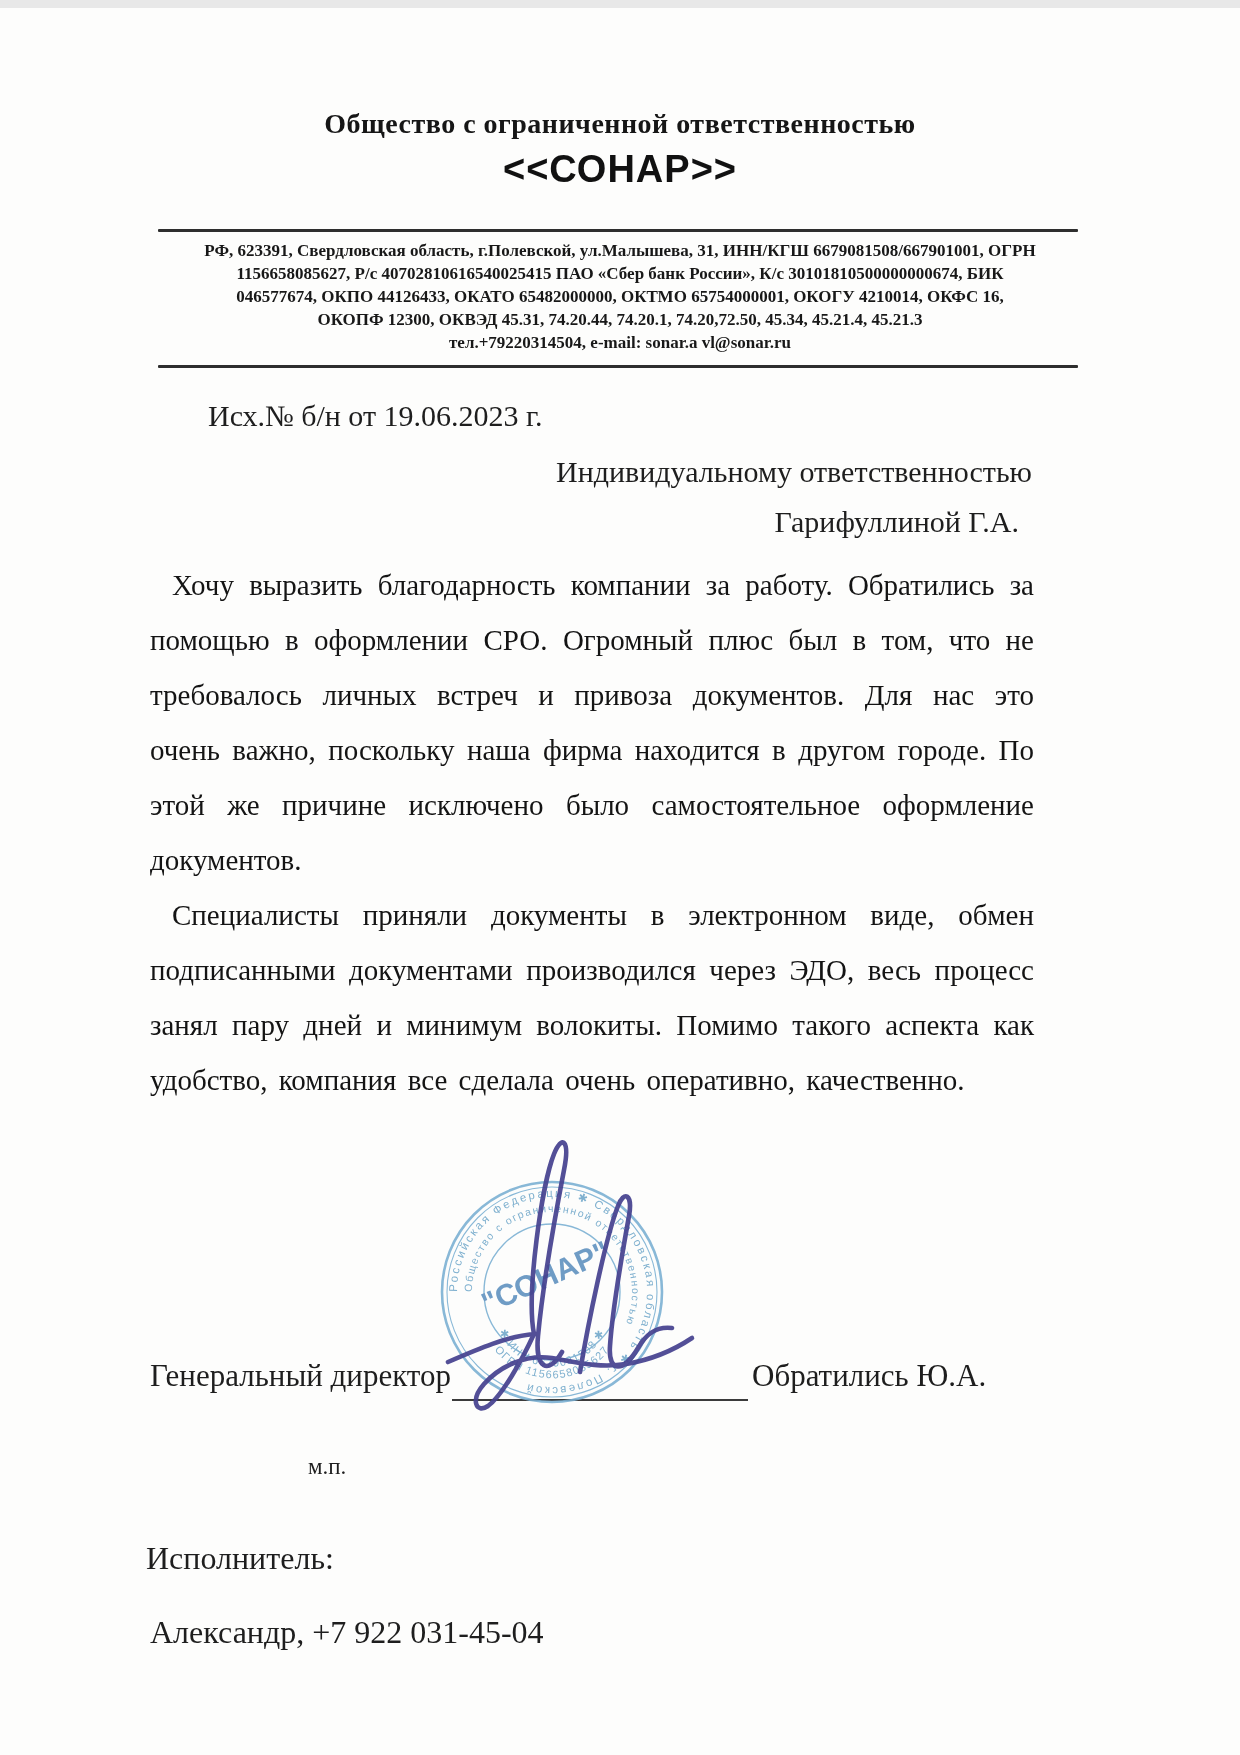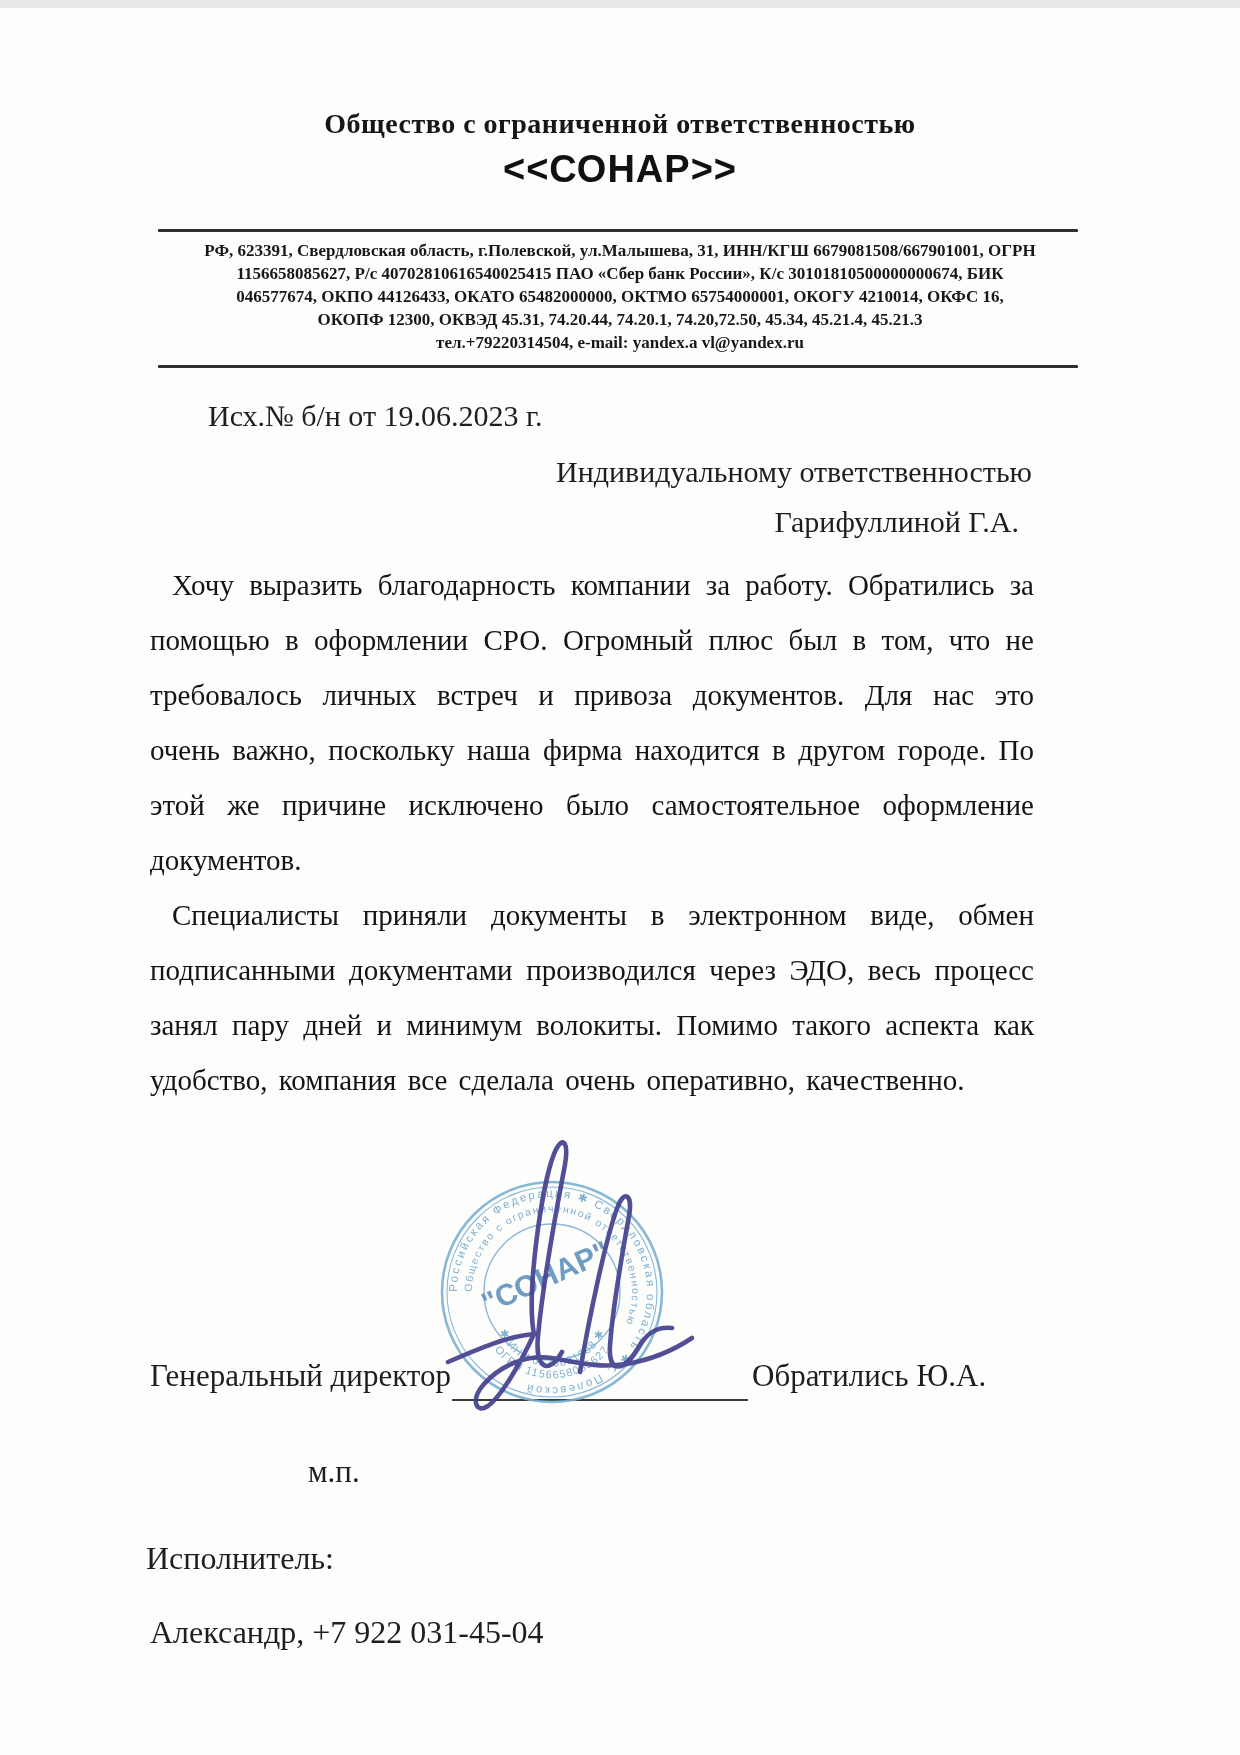--- a/index.html
+++ b/index.html
@@ -38,21 +38,21 @@
   .body-text{
     left:150px;top:550px;width:884px;
     font-size:29px;line-height:55px;
     text-align:justify;color:#141414;
     word-spacing:4px;
   }
   .body-text p{margin:0;text-indent:22px;}
   .sig-title{left:150px;top:1350px;font-size:31px;}
   .sig-name{left:752px;top:1350px;font-size:31px;}
   .sig-line{left:452px;top:1391px;width:296px;height:2px;background:#3b3b3b;z-index:1;}
-  .seal-note{left:308px;top:1446px;font-size:31px;}
+  .seal-note{left:308px;top:1446px;font-size:23px;}
   .executor-label{left:146px;top:1532px;font-size:32px;}
   .executor-contact{left:150px;top:1606px;font-size:32px;}
   .stamp{left:436px;top:1168px;z-index:2;opacity:.88;}
   .stamp text{font-family:"Liberation Sans","DejaVu Sans",sans-serif;}
   .handwriting{left:430px;top:1116px;z-index:3;}
 </style>
 </head>
 <body>
 
 <div class="page">
@@ -60,21 +60,21 @@
   <div class="abs org-type center">Общество с ограниченной ответственностью</div>
   <div class="abs org-name center">&lt;&lt;СОНАР&gt;&gt;</div>
 
   <div class="abs rule rule-top"></div>
 
   <div class="abs details">
     <div>РФ, 623391, Свердловская область, г.Полевской, ул.Малышева, 31, ИНН/КГШ 6679081508/667901001, ОГРН</div>
     <div>1156658085627, Р/с 40702810616540025415 ПАО «Сбер банк России», К/с 30101810500000000674, БИК</div>
     <div>046577674, ОКПО 44126433, ОКАТО 65482000000, ОКТМО 65754000001, ОКОГУ 4210014, ОКФС 16,</div>
     <div>ОКОПФ 12300, ОКВЭД 45.31, 74.20.44, 74.20.1, 74.20,72.50, 45.34, 45.21.4, 45.21.3</div>
-    <div>тел.+79220314504, e-mail: yandex.a vl@yandex.ru</div>
+    <div>тел.+79220314504, e-mail: sonar.a vl@sonar.ru</div>
   </div>
 
   <div class="abs rule rule-bottom"></div>
 
   <div class="abs outgoing">Исх.№ б/н от 19.06.2023 г.</div>
   <div class="abs recipient1">Индивидуальному ответственностью</div>
   <div class="abs recipient2">Гарифуллиной Г.А.</div>
 
   <div class="abs body-text">
     <p>Хочу выразить благодарность компании за работу. Обратились за помощью в оформлении СРО. Огромный плюс был в том, что не требовалось личных встреч и привоза документов. Для нас это очень важно, поскольку наша фирма находится в другом городе. По этой же причине исключено было самостоятельное оформление документов.</p>

